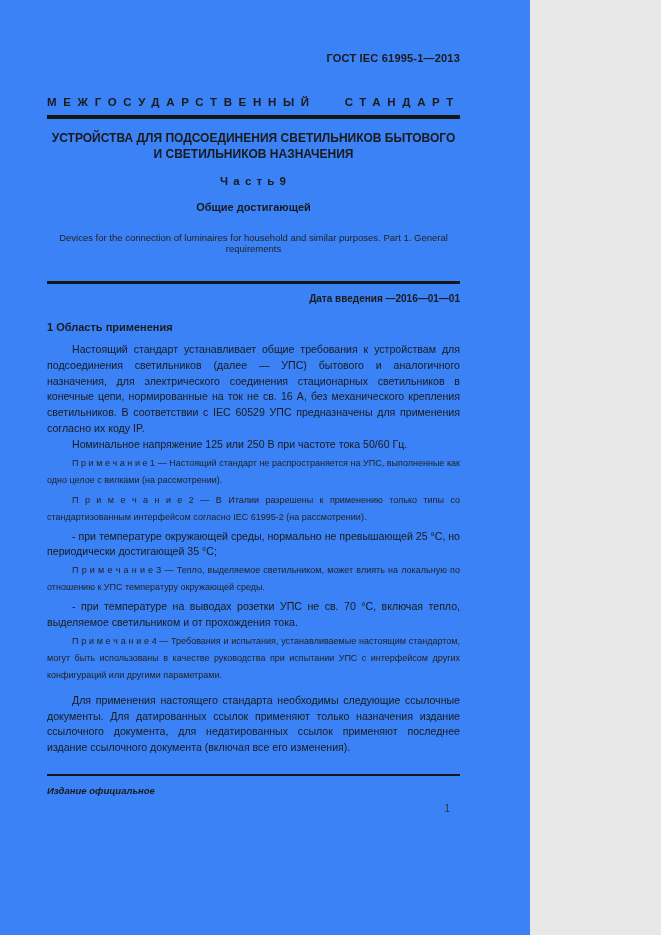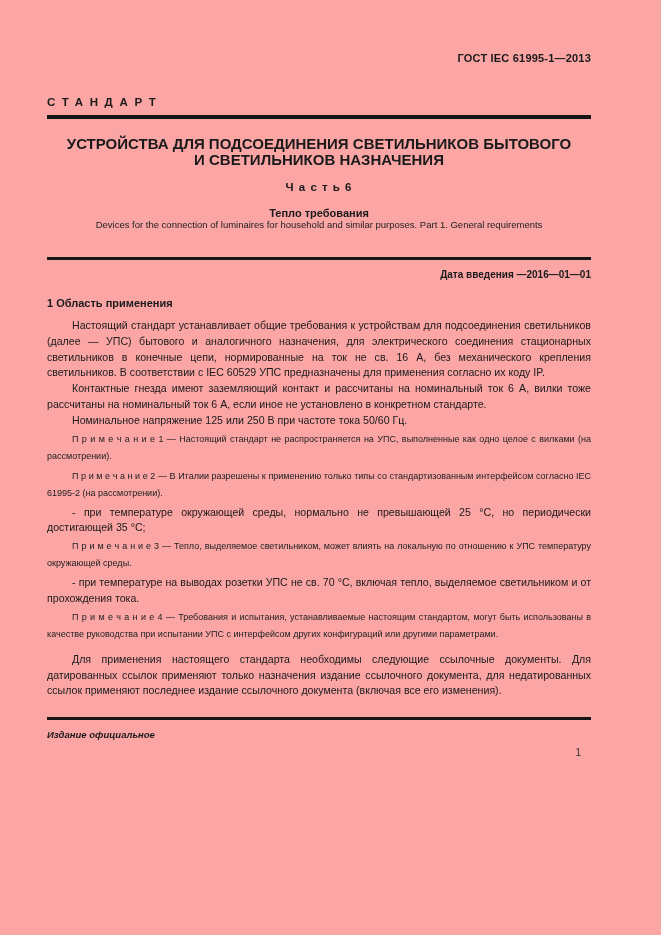--- a/index.html
+++ b/index.html
@@ -3,23 +3,23 @@
 <meta charset="utf-8">
 <style>
   html, body {
     margin: 0;
     padding: 0;
     background: #e8e8e8;
     font-family: "Liberation Sans", sans-serif;
   }
   .page {
     position: relative;
-    width: 661px;
+    width: 530px;
     height: 935px;
-    background: #fca5a5;
+    background: #3b82f6;
     box-sizing: border-box;
     padding: 52px 70px 0 47px;
     color: #1a1a1a;
   }
   .doc-code {
     text-align: right;
     font-weight: bold;
     font-size: 11px;
     letter-spacing: 0.2px;
   }
@@ -31,40 +31,41 @@
     font-size: 11.5px;
     letter-spacing: 0.58em;
     white-space: nowrap;
   }
   .rule-thick {
     height: 4px;
     background: #141414;
     margin-top: 7px;
   }
   .title-ru {
-    margin-top: 17px;
+    margin-top: 11px;
     text-align: center;
     font-weight: bold;
-    font-size: 15px;
+    font-size: 12px;
     line-height: 16px;
   }
   .part-label {
     margin-top: 13px;
     text-align: center;
     font-weight: bold;
     font-size: 11.5px;
     letter-spacing: 1px;
   }
   .subtitle {
     margin-top: 14px;
     text-align: center;
     font-weight: bold;
     font-size: 11px;
   }
   .title-en {
+    margin-top: 19px;
     text-align: center;
     font-size: 9.5px;
     color: #222;
   }
   .rule-mid {
     height: 3px;
     background: #161616;
     margin-top: 27px;
   }
   .intro-date {
@@ -119,44 +120,44 @@
   }
 </style>
 </head>
 <body>
 
 <div class="page">
 
   <div class="doc-code">ГОСТ IEC 61995-1—2013</div>
 
   <div class="standard-type">
+    <span>МЕЖГОСУДАРСТВЕННЫЙ</span>
     <span>СТАНДАРТ</span>
   </div>
 
   <div class="rule-thick"></div>
 
   <div class="title-ru">
     <div>УСТРОЙСТВА ДЛЯ ПОДСОЕДИНЕНИЯ СВЕТИЛЬНИКОВ БЫТОВОГО</div>
     <div>И СВЕТИЛЬНИКОВ НАЗНАЧЕНИЯ</div>
   </div>
 
-  <div class="part-label">Ч а с т ь    6</div>
+  <div class="part-label">Ч а с т ь    9</div>
 
-  <div class="subtitle">Тепло требования</div>
+  <div class="subtitle">Общие достигающей</div>
 
   <div class="title-en">Devices for the connection of luminaires for household and similar purposes. Part 1. General requirements</div>
 
   <div class="rule-mid"></div>
 
   <div class="intro-date">Дата введения —2016—01—01</div>
 
   <h2 class="section-heading first">1 Область применения</h2>
 
   <p class="body after-heading">Настоящий стандарт устанавливает общие требования к устройствам для подсоединения светильников (далее — УПС) бытового и аналогичного назначения, для электрического соединения стационарных светильников в конечные цепи, нормированные на ток не св. 16 А, без механического крепления светильников. В соответствии с IEC 60529 УПС предназначены для применения согласно их коду IP.</p>
-  <p class="body">Контактные гнезда имеют заземляющий контакт и рассчитаны на номинальный ток 6 А, вилки тоже рассчитаны на номинальный ток 6 А, если иное не установлено в конкретном стандарте.</p>
   <p class="body">Номинальное напряжение 125 или 250 В при частоте тока 50/60 Гц.</p>
   <p class="note">П р и м е ч а н и е  1 — Настоящий стандарт не распространяется на УПС, выполненные как одно целое с вилками (на рассмотрении).</p>
   <p class="note">П р и м е ч а н и е  2 — В Италии разрешены к применению только типы со стандартизованным интерфейсом согласно IEC 61995-2 (на рассмотрении).</p>
   <p class="body">- при температуре окружающей среды, нормально не превышающей 25 °С, но периодически достигающей 35 °С;</p>
   <p class="note">П р и м е ч а н и е  3 — Тепло, выделяемое светильником, может влиять на локальную по отношению к УПС температуру окружающей среды.</p>
   <p class="body">- при температуре на выводах розетки УПС не св. 70 °С, включая тепло, выделяемое светильником и от прохождения тока.</p>
   <p class="note">П р и м е ч а н и е  4 — Требования и испытания, устанавливаемые настоящим стандартом, могут быть использованы в качестве руководства при испытании УПС с интерфейсом других конфигураций или другими параметрами.</p>
 
 
   <p class="body after-heading">Для применения настоящего стандарта необходимы следующие ссылочные документы. Для датированных ссылок применяют только назначения издание ссылочного документа, для недатированных ссылок применяют последнее издание ссылочного документа (включая все его изменения).</p>

